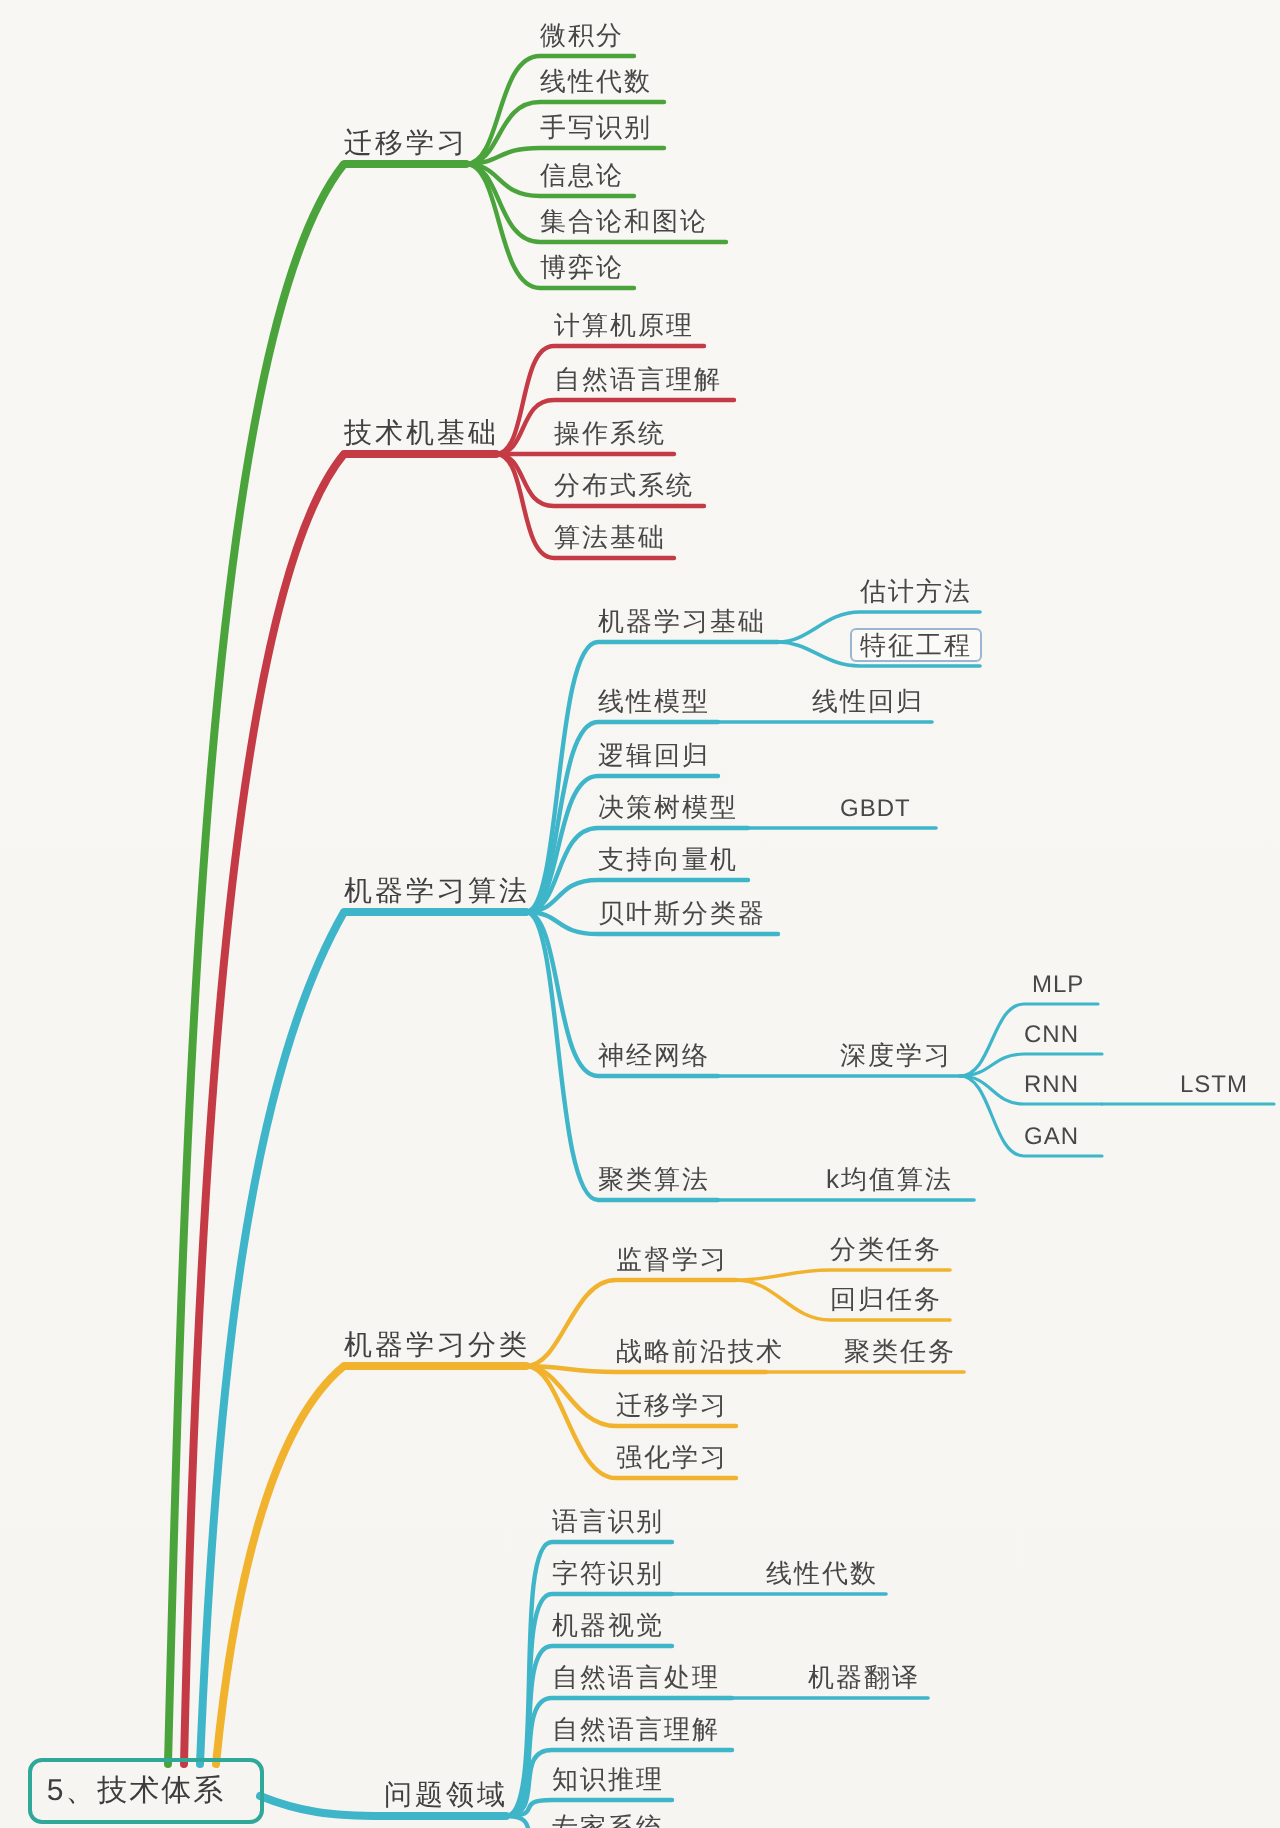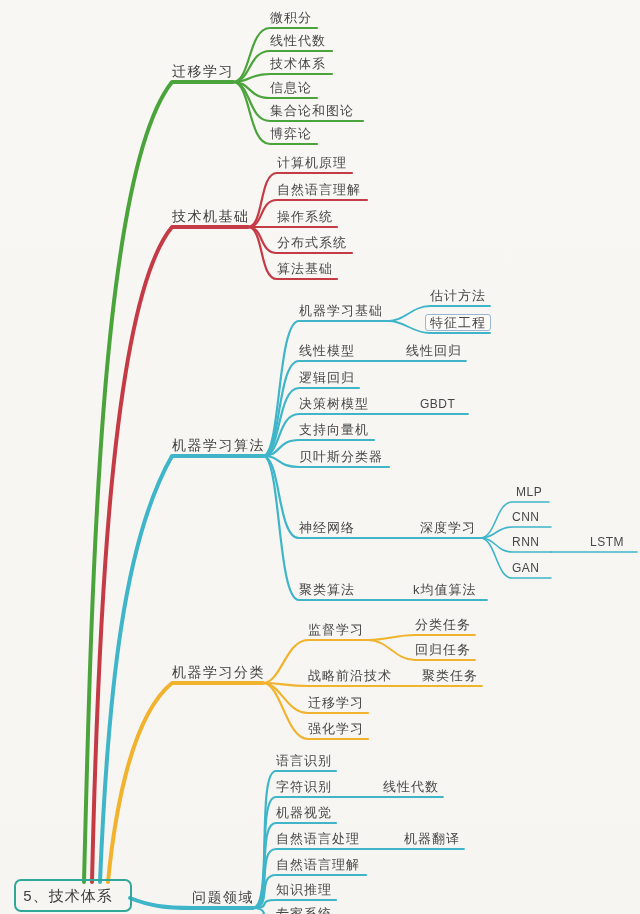--- a/index.html
+++ b/index.html
@@ -115,21 +115,21 @@
   <div id="root-label">5、技术体系</div>
 
   <div class="n lbl" style="left:172px;top:61px">迁移学习</div>
   <div class="n lbl" style="left:172px;top:206px">技术机基础</div>
   <div class="n lbl" style="left:172px;top:435px">机器学习算法</div>
   <div class="n lbl" style="left:172px;top:662px">机器学习分类</div>
   <div class="n lbl" style="left:192px;top:887px">问题领域</div>
 
   <div class="n" style="left:270px;top:8px">微积分</div>
   <div class="n" style="left:270px;top:31px">线性代数</div>
-  <div class="n" style="left:270px;top:54px">技术体系</div>
+  <div class="n" style="left:270px;top:54px">手写识别</div>
   <div class="n" style="left:270px;top:78px">信息论</div>
   <div class="n" style="left:270px;top:101px">集合论和图论</div>
   <div class="n" style="left:270px;top:124px">博弈论</div>
 
   <div class="n" style="left:277px;top:153px">计算机原理</div>
   <div class="n" style="left:277px;top:180px">自然语言理解</div>
   <div class="n" style="left:277px;top:207px">操作系统</div>
   <div class="n" style="left:277px;top:233px">分布式系统</div>
   <div class="n" style="left:277px;top:259px">算法基础</div>
 

